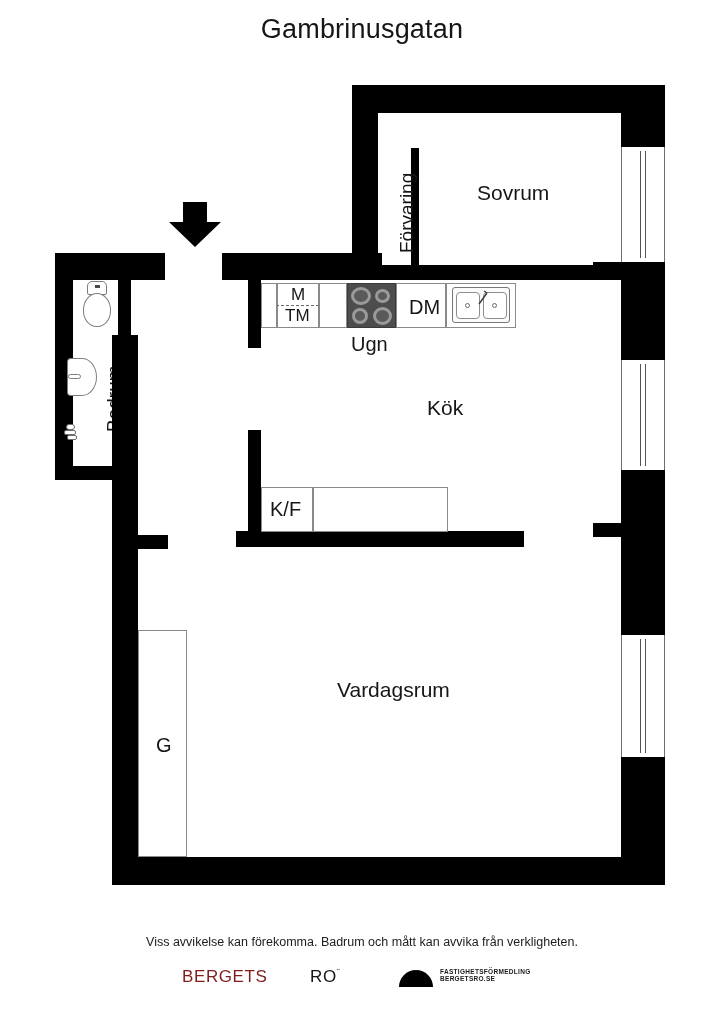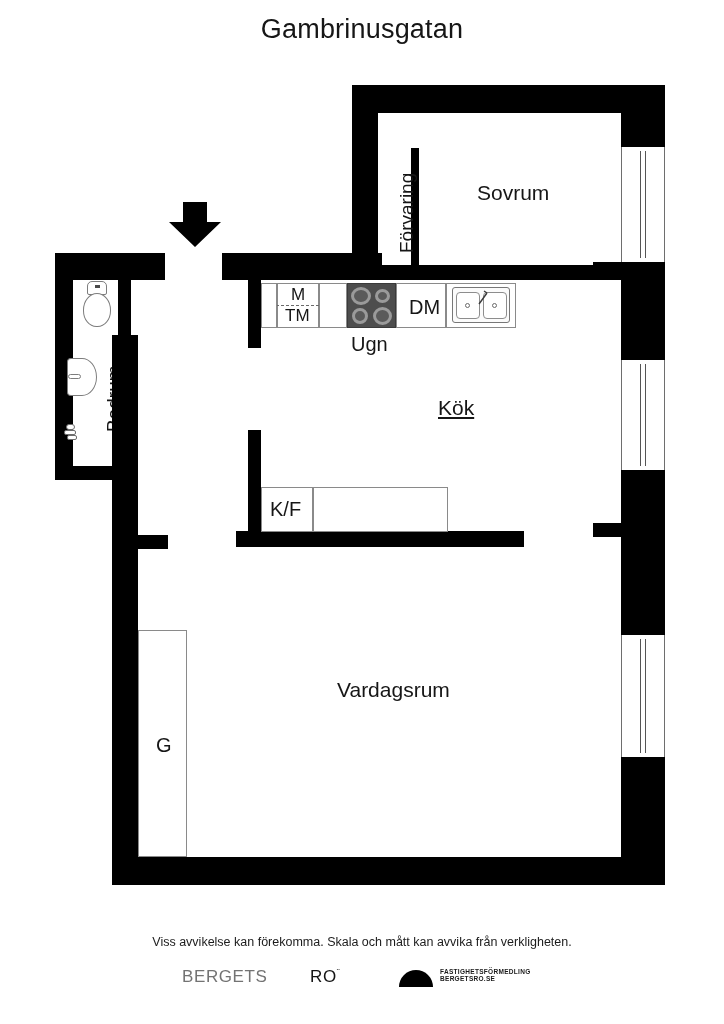--- a/index.html
+++ b/index.html
@@ -211,21 +211,21 @@
     left: 0;
     width: 724px;
     height: 40px;
   }
   #brand-bergets {
     position: absolute;
     left: 182px;
     top: 0px;
     font-size: 17px;
     letter-spacing: 0.6px;
-    color: #737373;
+    color: #7f1d1d;
   }
   #brand-ro {
     position: absolute;
     left: 310px;
     top: 0px;
     font-size: 17px;
     letter-spacing: 0.6px;
     color: #141414;
   }
   #brand-ro .tick {
@@ -356,21 +356,21 @@
   <div id="sink-unit" style="left:452px; top:287px; width:58px; height:36px;">
     <div class="bowl" style="left:3px; top:4px; width:24px; height:27px;"></div>
     <div class="bowl" style="left:30px; top:4px; width:24px; height:27px;"></div>
     <div class="drain" style="left:12px; top:15px;"></div>
     <div class="drain" style="left:39px; top:15px;"></div>
     <svg style="position:absolute; left:24px; top:2px; width:14px; height:16px;" viewBox="0 0 14 16">
       <path d="M2,14 L10,3 M10,3 L7,1" stroke="#3a3a3a" stroke-width="1.4" fill="none"></path>
     </svg>
   </div>
 
-  <div class="label" style="left:438px; top:396px; font-size:21px;text-decoration:underline;">Kök</div>
+  <div class="label" style="left:427px; top:396px; font-size:21px;">Kök</div>
 
   <div class="wall" style="left:248px; top:430px; width:13px; height:105px;"></div>
 
   <div class="wall" style="left:236px; top:531px; width:288px; height:16px;"></div>
 
   <div class="thinbox" style="left:261px; top:487px; width:52px; height:45px;"></div>
   <div class="label" style="left:270px; top:498px; font-size:20px;">K/F</div>
   <div class="thinbox" style="left:313px; top:487px; width:135px; height:45px;"></div>
 
   <div class="wall" style="left:112px; top:335px; width:26px; height:550px;"></div>
@@ -380,21 +380,21 @@
   <div class="wall" style="left:112px; top:857px; width:553px; height:28px;"></div>
 
   <div class="label" style="left:337px; top:678px; font-size:21px;">Vardagsrum</div>
 
   <div class="thinbox" style="left:138px; top:630px; width:49px; height:227px;"></div>
   <div class="label" style="left:156px; top:734px; font-size:20px;">G</div>
 
 </div>
 
 <div id="footer">
-  <div id="disclaimer">Viss avvikelse kan förekomma. Skala och mått kan avvika från verkligheten.</div>
+  <div id="disclaimer">Viss avvikelse kan förekomma. Badrum och mått kan avvika från verkligheten.</div>
   <div id="brand-row">
     <div id="brand-bergets">BERGETS</div>
     <div id="brand-ro">
       <span>RO</span><span class="tick">¨</span>
     </div>
     <div id="logo-mark"></div>
     <div id="logo-text">
       <div>FASTIGHETSFÖRMEDLING</div>
       <div>BERGETSRO.SE</div>
     </div>

